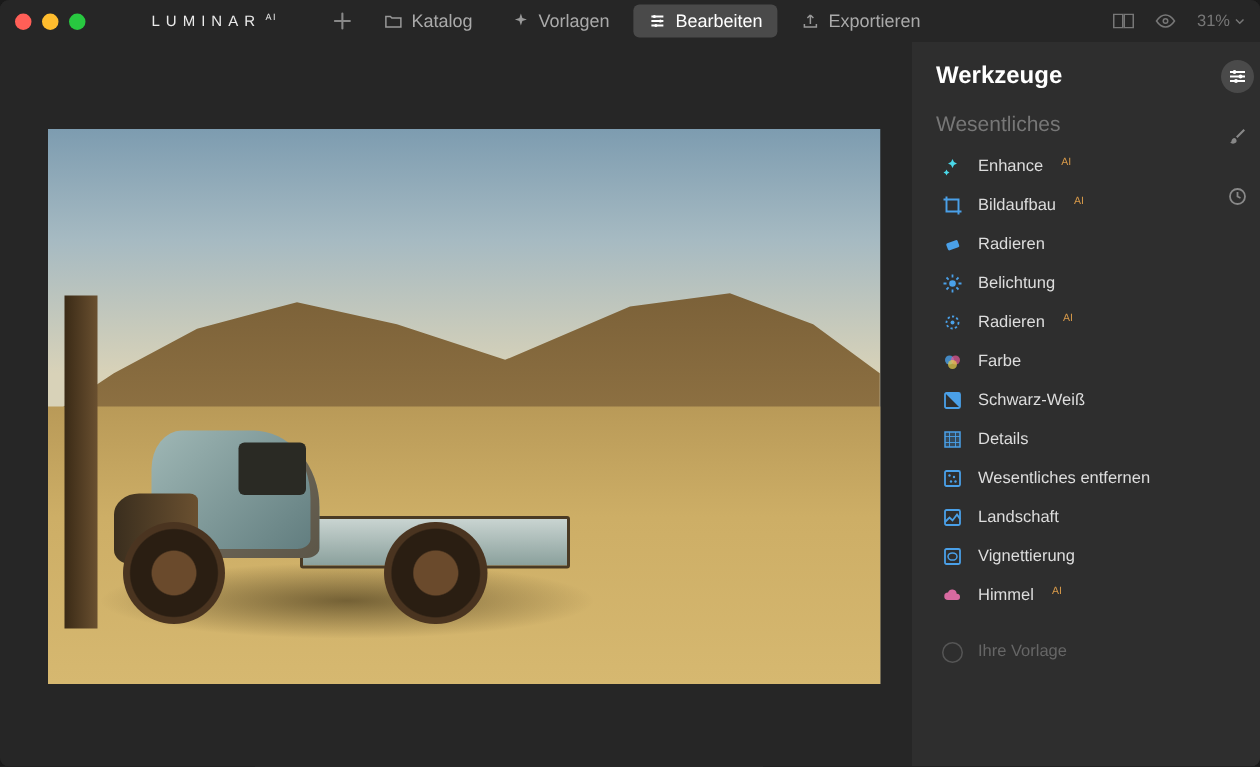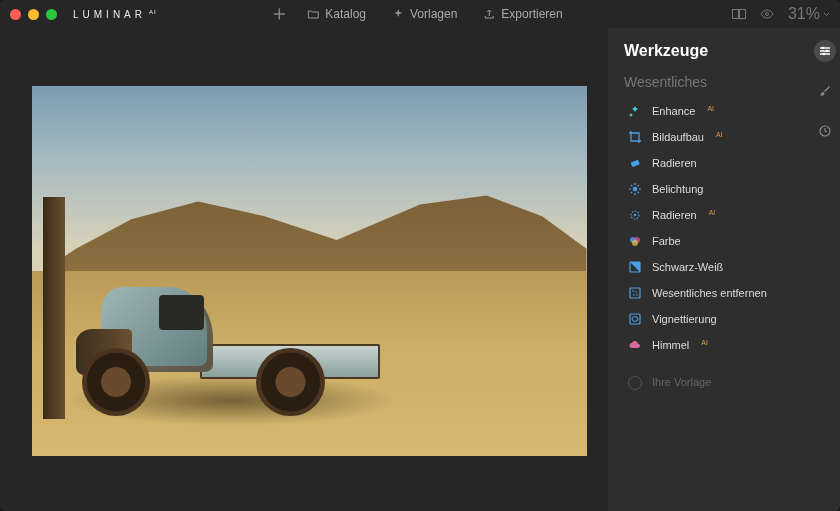--- a/index.html
+++ b/index.html
@@ -1,31 +1,31 @@
 <!DOCTYPE html>
 <html><head>
 <meta charset="utf-8">
 <style>
   * { margin: 0; padding: 0; box-sizing: border-box; font-family: -apple-system, BlinkMacSystemFont, "Segoe UI", sans-serif; }
   body { background: #1a1a1a; width: 840px; height: 511px; overflow: hidden; color: #ccc; }
   .app { width: 100%; height: 100%; background: #262626; display: flex; flex-direction: column; border-radius: 6px; overflow: hidden; }
-  .titlebar { height: 28px; display: flex; align-items: center; padding: 0 10px; background: #262626; position: relative; }
+  .titlebar { height: 28px; display: flex; align-items: center; padding: 0 10px; background: #262626; position: relative; gap: 28px; }
   .traffic { display: flex; gap: 7px; }
   .dot { width: 11px; height: 11px; border-radius: 50%; }
   .dot.r { background: #ff5f57; }
   .dot.y { background: #febc2e; }
   .dot.g { background: #28c840; }
   .brand { margin-left: 16px; letter-spacing: 4px; font-size: 10px; font-weight: 300; color: #eaeaea; display: flex; align-items: flex-start; }
   .brand sup { font-size: 6px; letter-spacing: 1px; margin-left: 3px; color: #eaeaea; }
   .topnav { position: absolute; left: 50%; transform: translateX(-50%); display: flex; align-items: center; gap: 6px; }
   .nav-btn { display: flex; align-items: center; gap: 6px; padding: 4px 10px; border-radius: 4px; font-size: 12px; color: #aaa; cursor: pointer; }
   .nav-btn.active { background: #4a4a4a; color: #fff; }
   .nav-btn .ic { width: 12px; height: 12px; display: inline-flex; align-items: center; justify-content: center; }
   .plus { font-size: 14px; color: #888; padding: 0 6px; cursor: pointer; }
-  .right-ctrl { margin-left: auto; display: flex; align-items: center; gap: 14px; color: #777; font-size: 16px; }
+  .right-ctrl { margin-left: auto; display: flex; align-items: center; gap: 14px; color: #777; font-size: 11px; }
   .right-ctrl .ic { width: 14px; height: 14px; display: inline-flex; align-items: center; justify-content: center; cursor: pointer; }
   .content { flex: 1; display: flex; min-height: 0; }
   .canvas-area { flex: 1; display: flex; align-items: flex-start; justify-content: center; padding: 58px 18px 30px 28px; background: #262626; }
   .photo { width: 555px; height: 370px; position: relative; overflow: hidden; }
   .sky { position: absolute; inset: 0; background: linear-gradient(to bottom, #7d9cb0 0%, #a6bac2 20%, #d8d2b8 44%, #d8d2b8 100%); }
   .hill { position: absolute; left: 0; right: 0; top: 28%; height: 40%; background: linear-gradient(to bottom,#7a6038 0%, #8e7142 60%, #a88a54 100%); clip-path: polygon(0 60%, 8% 40%, 18% 20%, 30% 8%, 42% 18%, 55% 34%, 70% 10%, 82% 4%, 92% 18%, 100% 40%, 100% 100%, 0 100%); }
   .ground { position: absolute; left: 0; right: 0; bottom: 0; height: 50%; background: linear-gradient(to bottom, #b99a58 0%, #cdae66 40%, #d6b870 100%); }
   .shadow { position: absolute; left: 6%; bottom: 8%; width: 60%; height: 14%; background: radial-gradient(ellipse at center, rgba(40,30,10,0.55), rgba(0,0,0,0) 70%); }
   .truck { position: absolute; left: 8%; bottom: 10%; width: 56%; height: 42%; }
   .cab { position: absolute; left: 8%; bottom: 30%; width: 36%; height: 55%; background: linear-gradient(135deg,#9fb7b5,#5e7a7c); border-radius: 18% 40% 8% 4% / 30% 60% 8% 4%; box-shadow: inset -6px -6px 0 rgba(90,50,20,0.5); }
@@ -82,20 +82,31 @@
         <span>Katalog</span>
       </div>
       <div class="nav-btn">
         <span class="ic">
           <svg width="12" height="12" viewBox="0 0 12 12">
               <path d="M6 1l1 3 3 1-3 1-1 3-1-3-3-1 3-1z" fill="#999"></path>
             </svg>
         </span>
         <span>Vorlagen</span>
       </div>
+      <div class="nav-btn active">
+        <span class="ic">
+          <svg width="12" height="12" viewBox="0 0 12 12">
+              <path d="M2 3h8M2 6h8M2 9h8" stroke="#fff" stroke-width="1.2"></path>
+              <circle cx="4" cy="3" r="1" fill="#fff"></circle>
+              <circle cx="8" cy="6" r="1" fill="#fff"></circle>
+              <circle cx="5" cy="9" r="1" fill="#fff"></circle>
+            </svg>
+        </span>
+        <span>Bearbeiten</span>
+      </div>
       <div class="nav-btn">
         <span class="ic">
           <svg width="12" height="12" viewBox="0 0 12 12">
               <path d="M6 8V2m0 0L4 4m2-2l2 2M2 8v2h8V8" fill="none" stroke="#999" stroke-width="1"></path>
             </svg>
         </span>
         <span>Exportieren</span>
       </div>
     </div>
 
@@ -211,36 +222,55 @@
         <div class="tool">
           <span class="ti">
               <svg width="14" height="14" viewBox="0 0 14 14">
                 <rect x="2" y="2" width="10" height="10" rx="1" fill="none" stroke="#4aa0e8" stroke-width="1.2"></rect>
                 <path d="M2 2l10 10V2z" fill="#4aa0e8"></path>
               </svg>
             </span>
           <span>Schwarz-Weiß</span>
         </div>
 
+        <div class="tool">
+          <span class="ti">
+              <svg width="14" height="14" viewBox="0 0 14 14">
+                <rect x="2" y="2" width="10" height="10" fill="#4aa0e8" opacity="0.25"></rect>
+                <rect x="2" y="2" width="10" height="10" fill="none" stroke="#4aa0e8" stroke-width="1"></rect>
+                <path d="M5 2v10M9 2v10M2 5h10M2 9h10" stroke="#4aa0e8" stroke-width="0.6"></path>
+              </svg>
+            </span>
+          <span>Details</span>
+        </div>
 
         <div class="tool">
           <span class="ti">
               <svg width="14" height="14" viewBox="0 0 14 14">
                 <rect x="2" y="2" width="10" height="10" rx="1" fill="none" stroke="#4aa0e8" stroke-width="1.2"></rect>
                 <g fill="#4aa0e8">
                   <circle cx="5" cy="5" r="0.8"></circle>
                   <circle cx="8" cy="6" r="0.8"></circle>
                   <circle cx="6" cy="9" r="0.8"></circle>
                   <circle cx="9" cy="9" r="0.8"></circle>
                 </g>
               </svg>
             </span>
           <span>Wesentliches entfernen</span>
         </div>
 
+        <div class="tool">
+          <span class="ti">
+              <svg width="14" height="14" viewBox="0 0 14 14">
+                <rect x="2" y="2" width="10" height="10" rx="1" fill="none" stroke="#4aa0e8" stroke-width="1.2"></rect>
+                <path d="M2 10l3-3 2 2 3-4 2 3" fill="none" stroke="#4aa0e8" stroke-width="1.2"></path>
+              </svg>
+            </span>
+          <span>Landschaft</span>
+        </div>
 
         <div class="tool">
           <span class="ti">
               <svg width="14" height="14" viewBox="0 0 14 14">
                 <rect x="2" y="2" width="10" height="10" rx="1" fill="none" stroke="#4aa0e8" stroke-width="1.2"></rect>
                 <ellipse cx="7" cy="7" rx="3" ry="2.4" fill="none" stroke="#4aa0e8" stroke-width="1"></ellipse>
               </svg>
             </span>
           <span>Vignettierung</span>
         </div>

